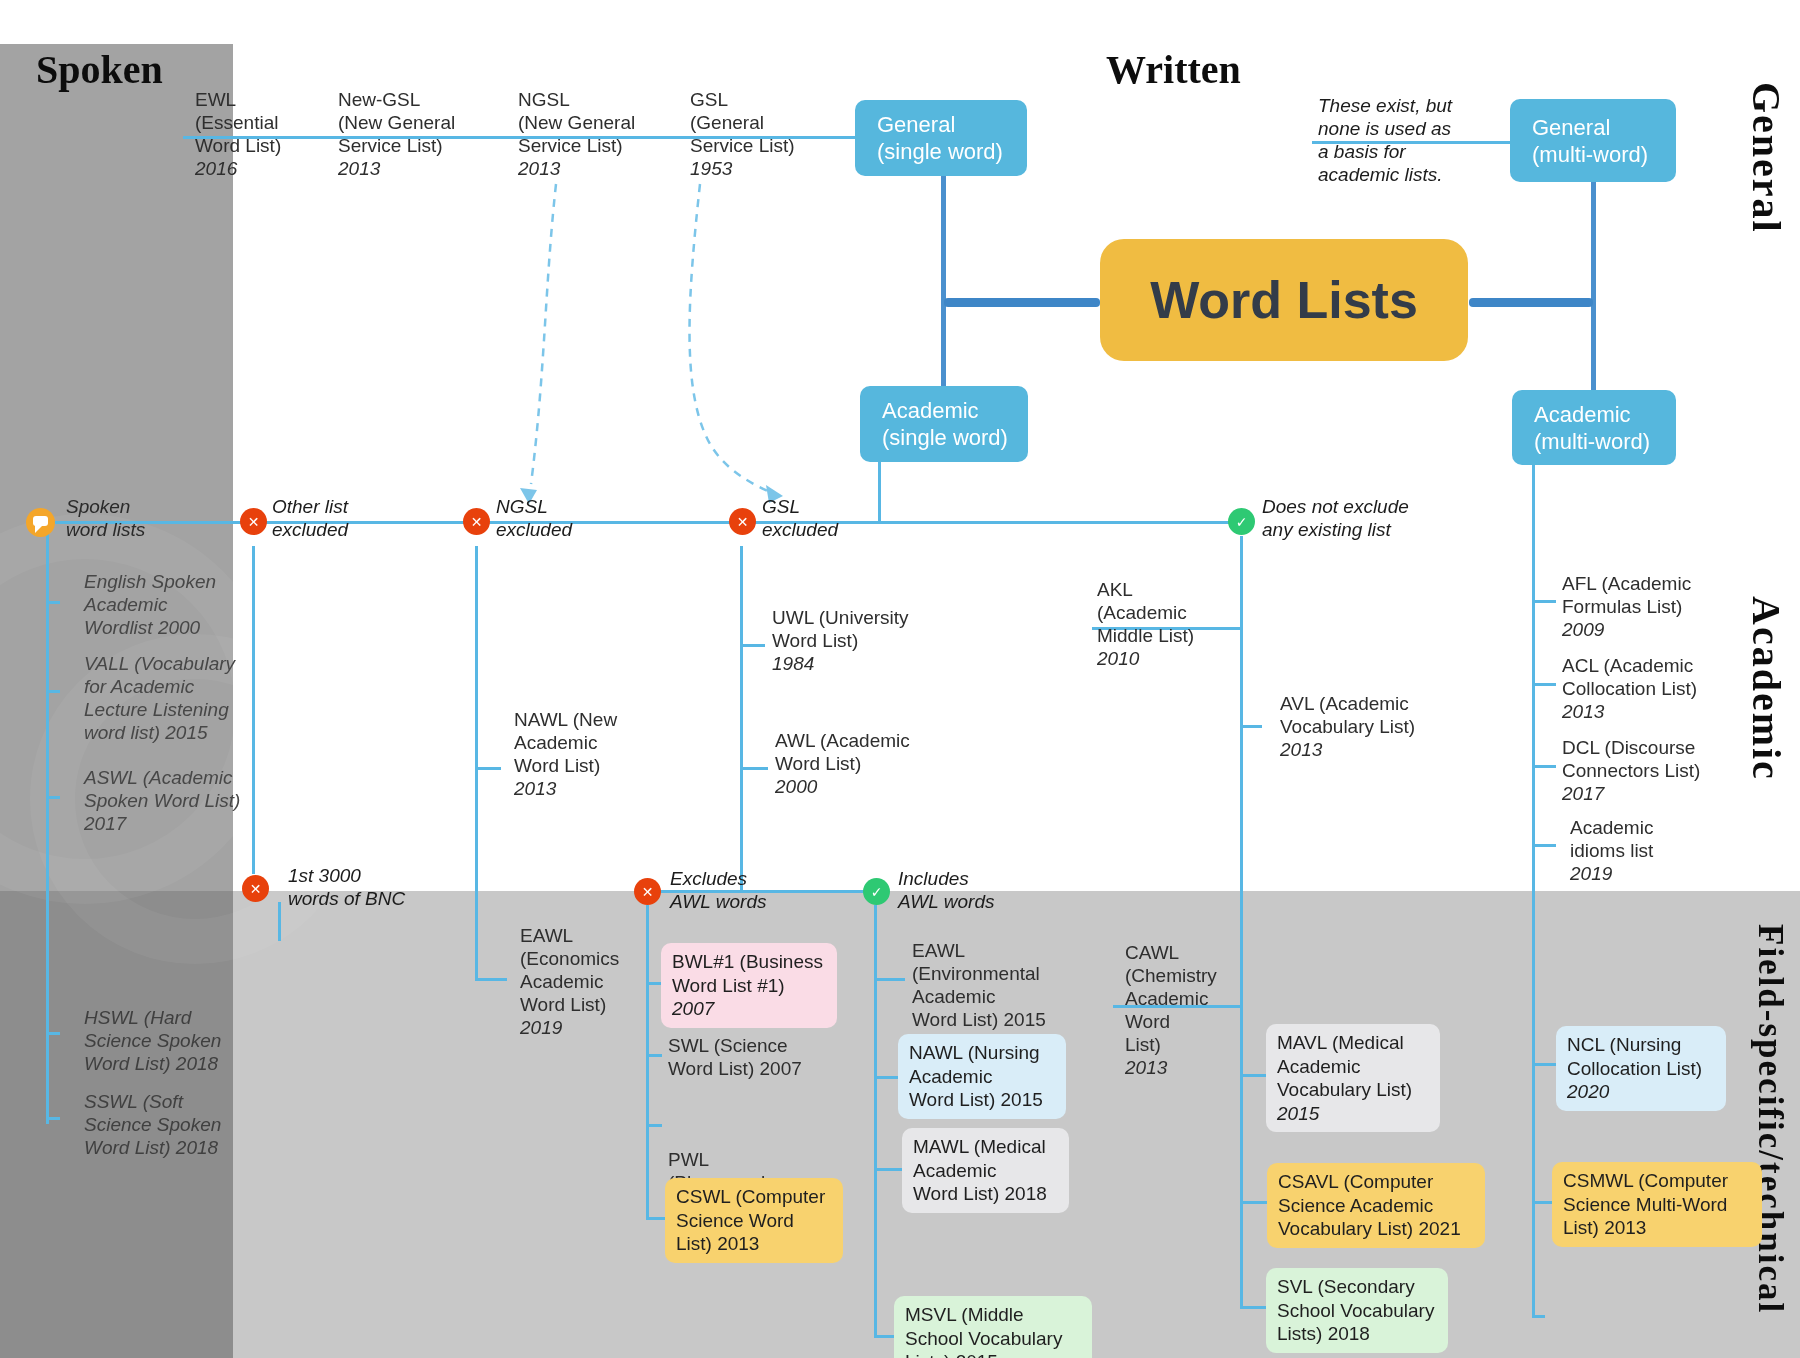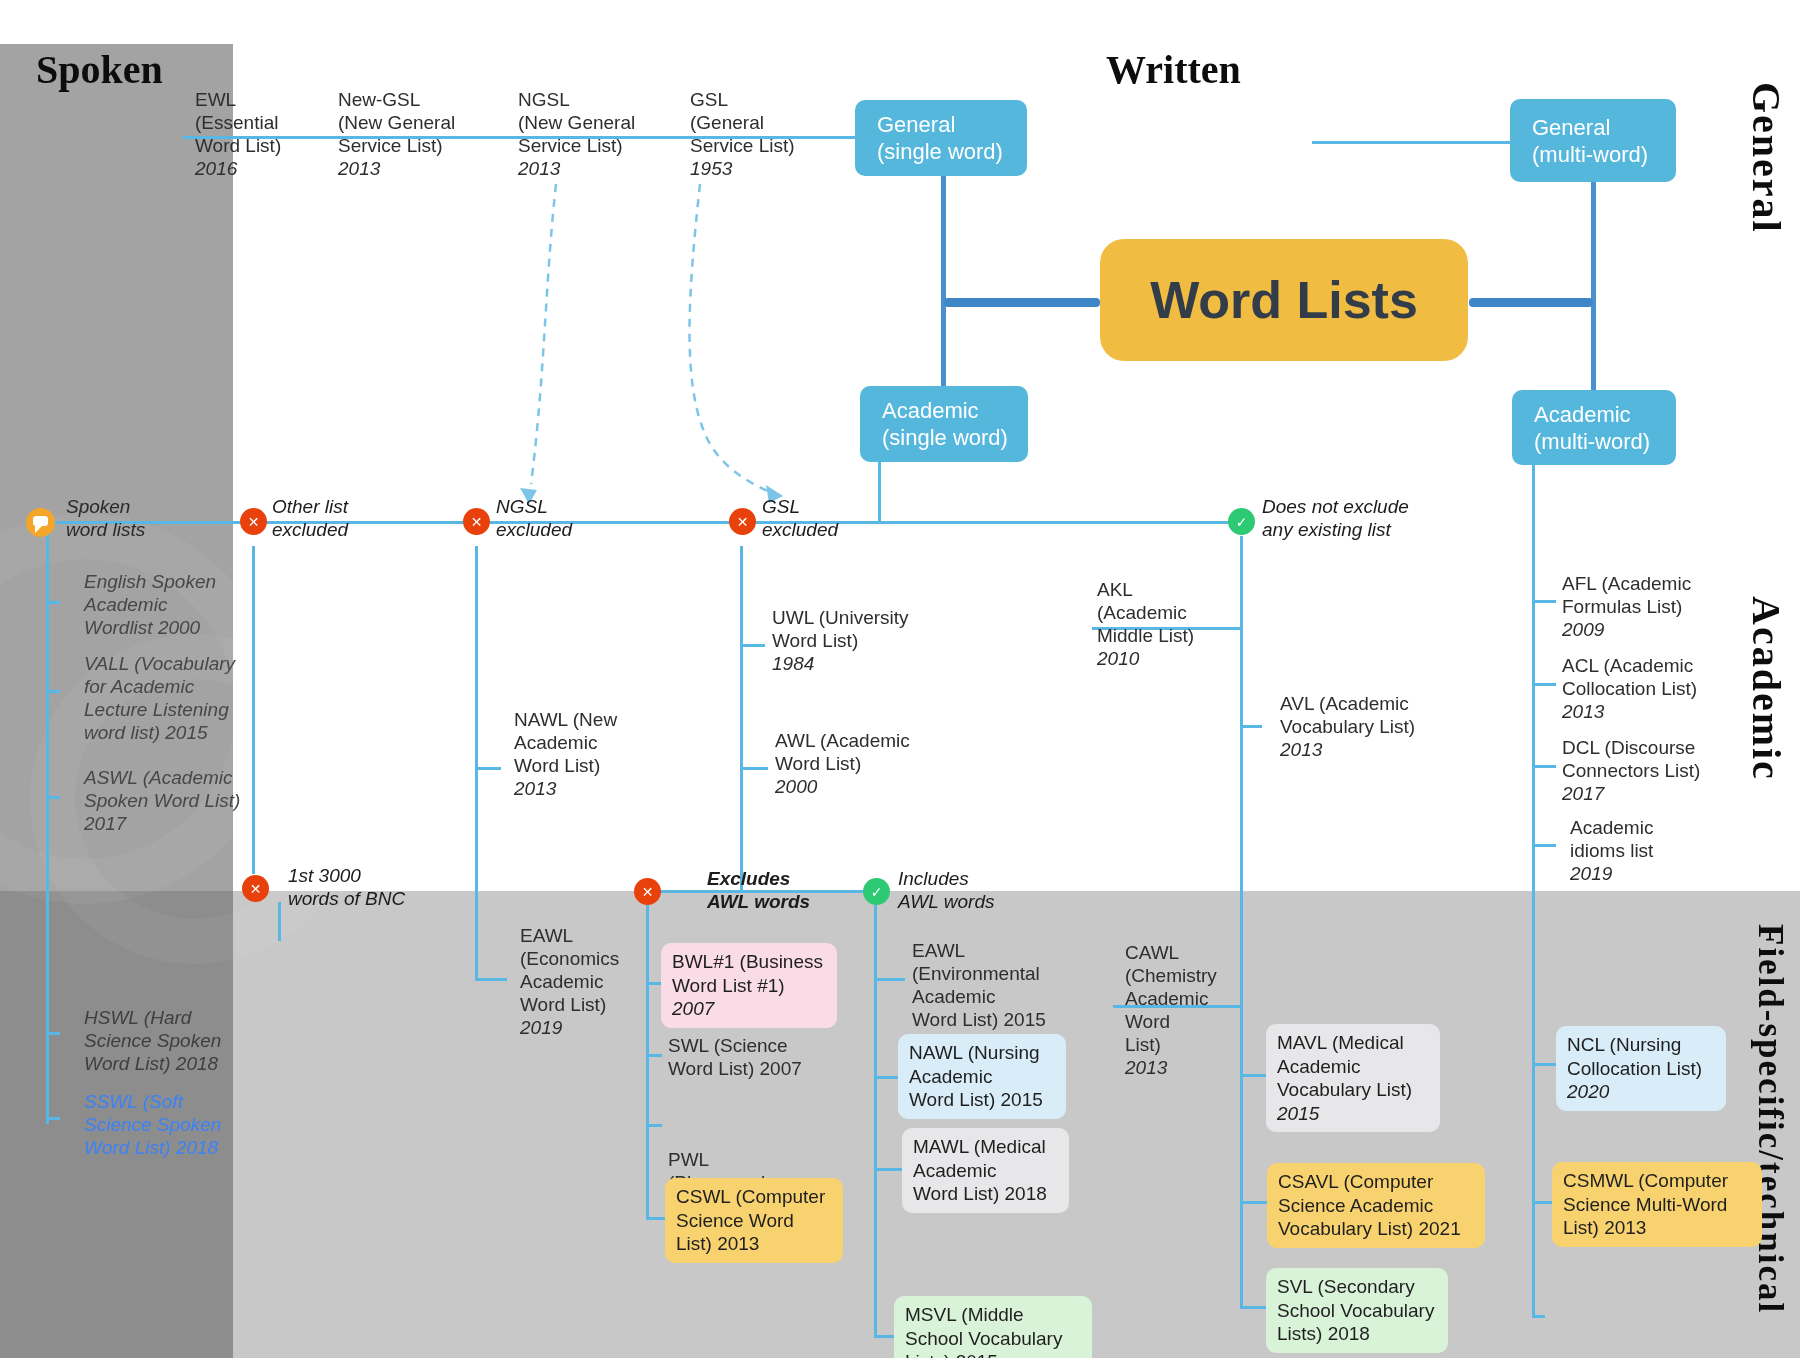--- a/index.html
+++ b/index.html
@@ -92,37 +92,41 @@
   <div class="t it gr" style="left:84px;top:608px;">VALL (Vocabulary
 for Academic
 Lecture Listening
 word list) 2015</div>
   <div class="t it gr" style="left:84px;top:722px;">ASWL (Academic
 Spoken Word List)
 2017</div>
   <div class="t it gr" style="left:84px;top:962px;color:#3f3f3f;">HSWL (Hard
 Science Spoken
 Word List) 2018</div>
-  <div class="t it gr" style="left:84px;top:1046px;color:#3b82f6;">SSWL (Soft
+  <div class="t it gr" style="left:84px;top:1046px;color:#404040;">SSWL (Soft
 Science Spoken
 Word List) 2018</div>
 
   <div class="t" style="left:195px;top:44px;"><span>EWL
 (Essential
 Word List)</span><span class="yr">2016</span></div>
   <div class="t" style="left:338px;top:44px;"><span>New-GSL
 (New General
 Service List)</span><span class="yr">2013</span></div>
   <div class="t" style="left:518px;top:44px;"><span>NGSL
 (New General
 Service List)</span><span class="yr">2013</span></div>
   <div class="t" style="left:690px;top:44px;"><span>GSL
 (General
 Service List)</span><span class="yr">1953</span></div>
 
+  <div class="t it" style="left:1318px;top:50px;">These exist, but
+none is used as
+a basis for
+academic lists.</div>
 
   <div class="node" style="left:855px;top:56px;width:172px;height:76px;">General
 (single word)</div>
   <div class="node" style="left:1510px;top:55px;width:166px;height:83px;">General
 (multi-word)</div>
   <div id="word-lists" style="left:1100px;top:195px;width:368px;height:122px;">Word Lists</div>
   <div class="node" style="left:860px;top:342px;width:168px;height:76px;">Academic
 (single word)</div>
   <div class="node" style="left:1512px;top:346px;width:164px;height:75px;">Academic
 (multi-word)</div>
@@ -160,21 +164,21 @@
   <div class="vl" style="left:740px;top:502px;height:346px;"></div>
   <div class="hl" style="left:740px;top:600px;width:25px;"></div>
   <div class="t" style="left:772px;top:562px;"><span>UWL (University
 Word List)</span><span class="yr">1984</span></div>
   <div class="hl" style="left:740px;top:723px;width:28px;"></div>
   <div class="t" style="left:775px;top:685px;"><span>AWL (Academic
 Word List)</span><span class="yr">2000</span></div>
 
   <div class="hl" style="left:648px;top:846px;width:229px;"></div>
   <div class="mark red" style="left:634px;top:834px;"></div>
-  <div class="t it" style="left:707px;top:823px;font-weight:bold;">Excludes
+  <div class="t it" style="left:670px;top:823px;">Excludes
 AWL words</div>
   <div class="mark grn" style="left:863px;top:834px;"></div>
   <div class="t it" style="left:898px;top:823px;">Includes
 AWL words</div>
 
   <div class="vl" style="left:646px;top:861px;height:312px;"></div>
   <div class="hl" style="left:646px;top:938px;width:15px;"></div>
   <div class="fbox" style="left:661px;top:899px;width:176px;background:var(--box-pink);"><span>BWL#1 (Business
 Word List #1)</span><span class="yr">2007</span></div>
   <div class="hl" style="left:646px;top:1010px;width:16px;"></div>

